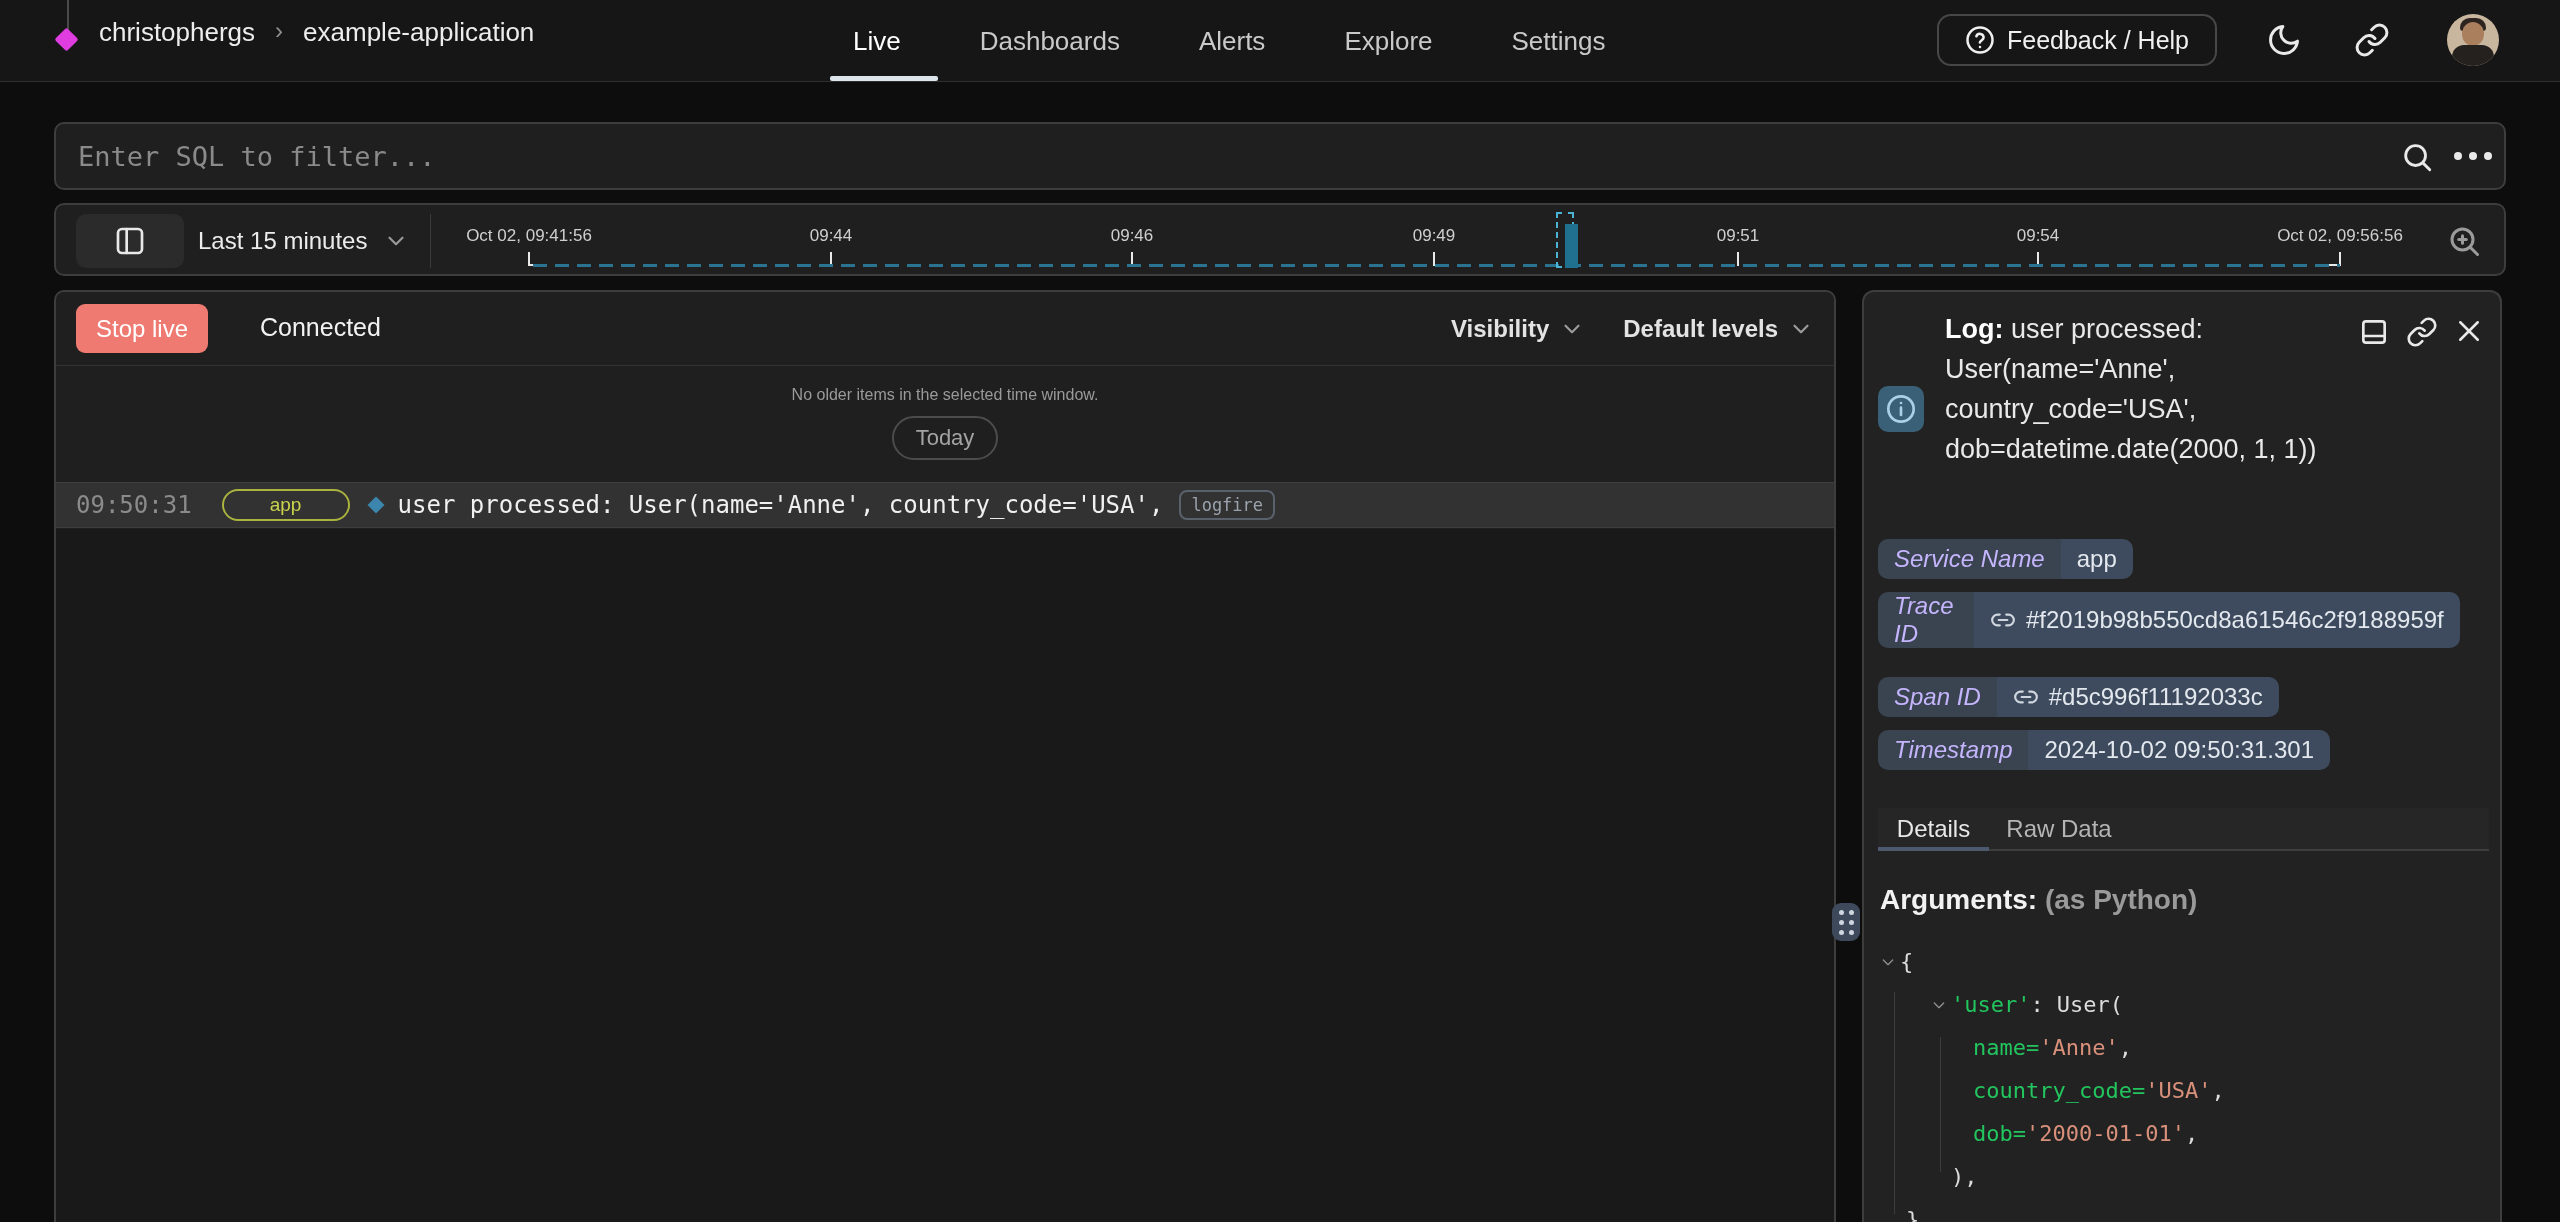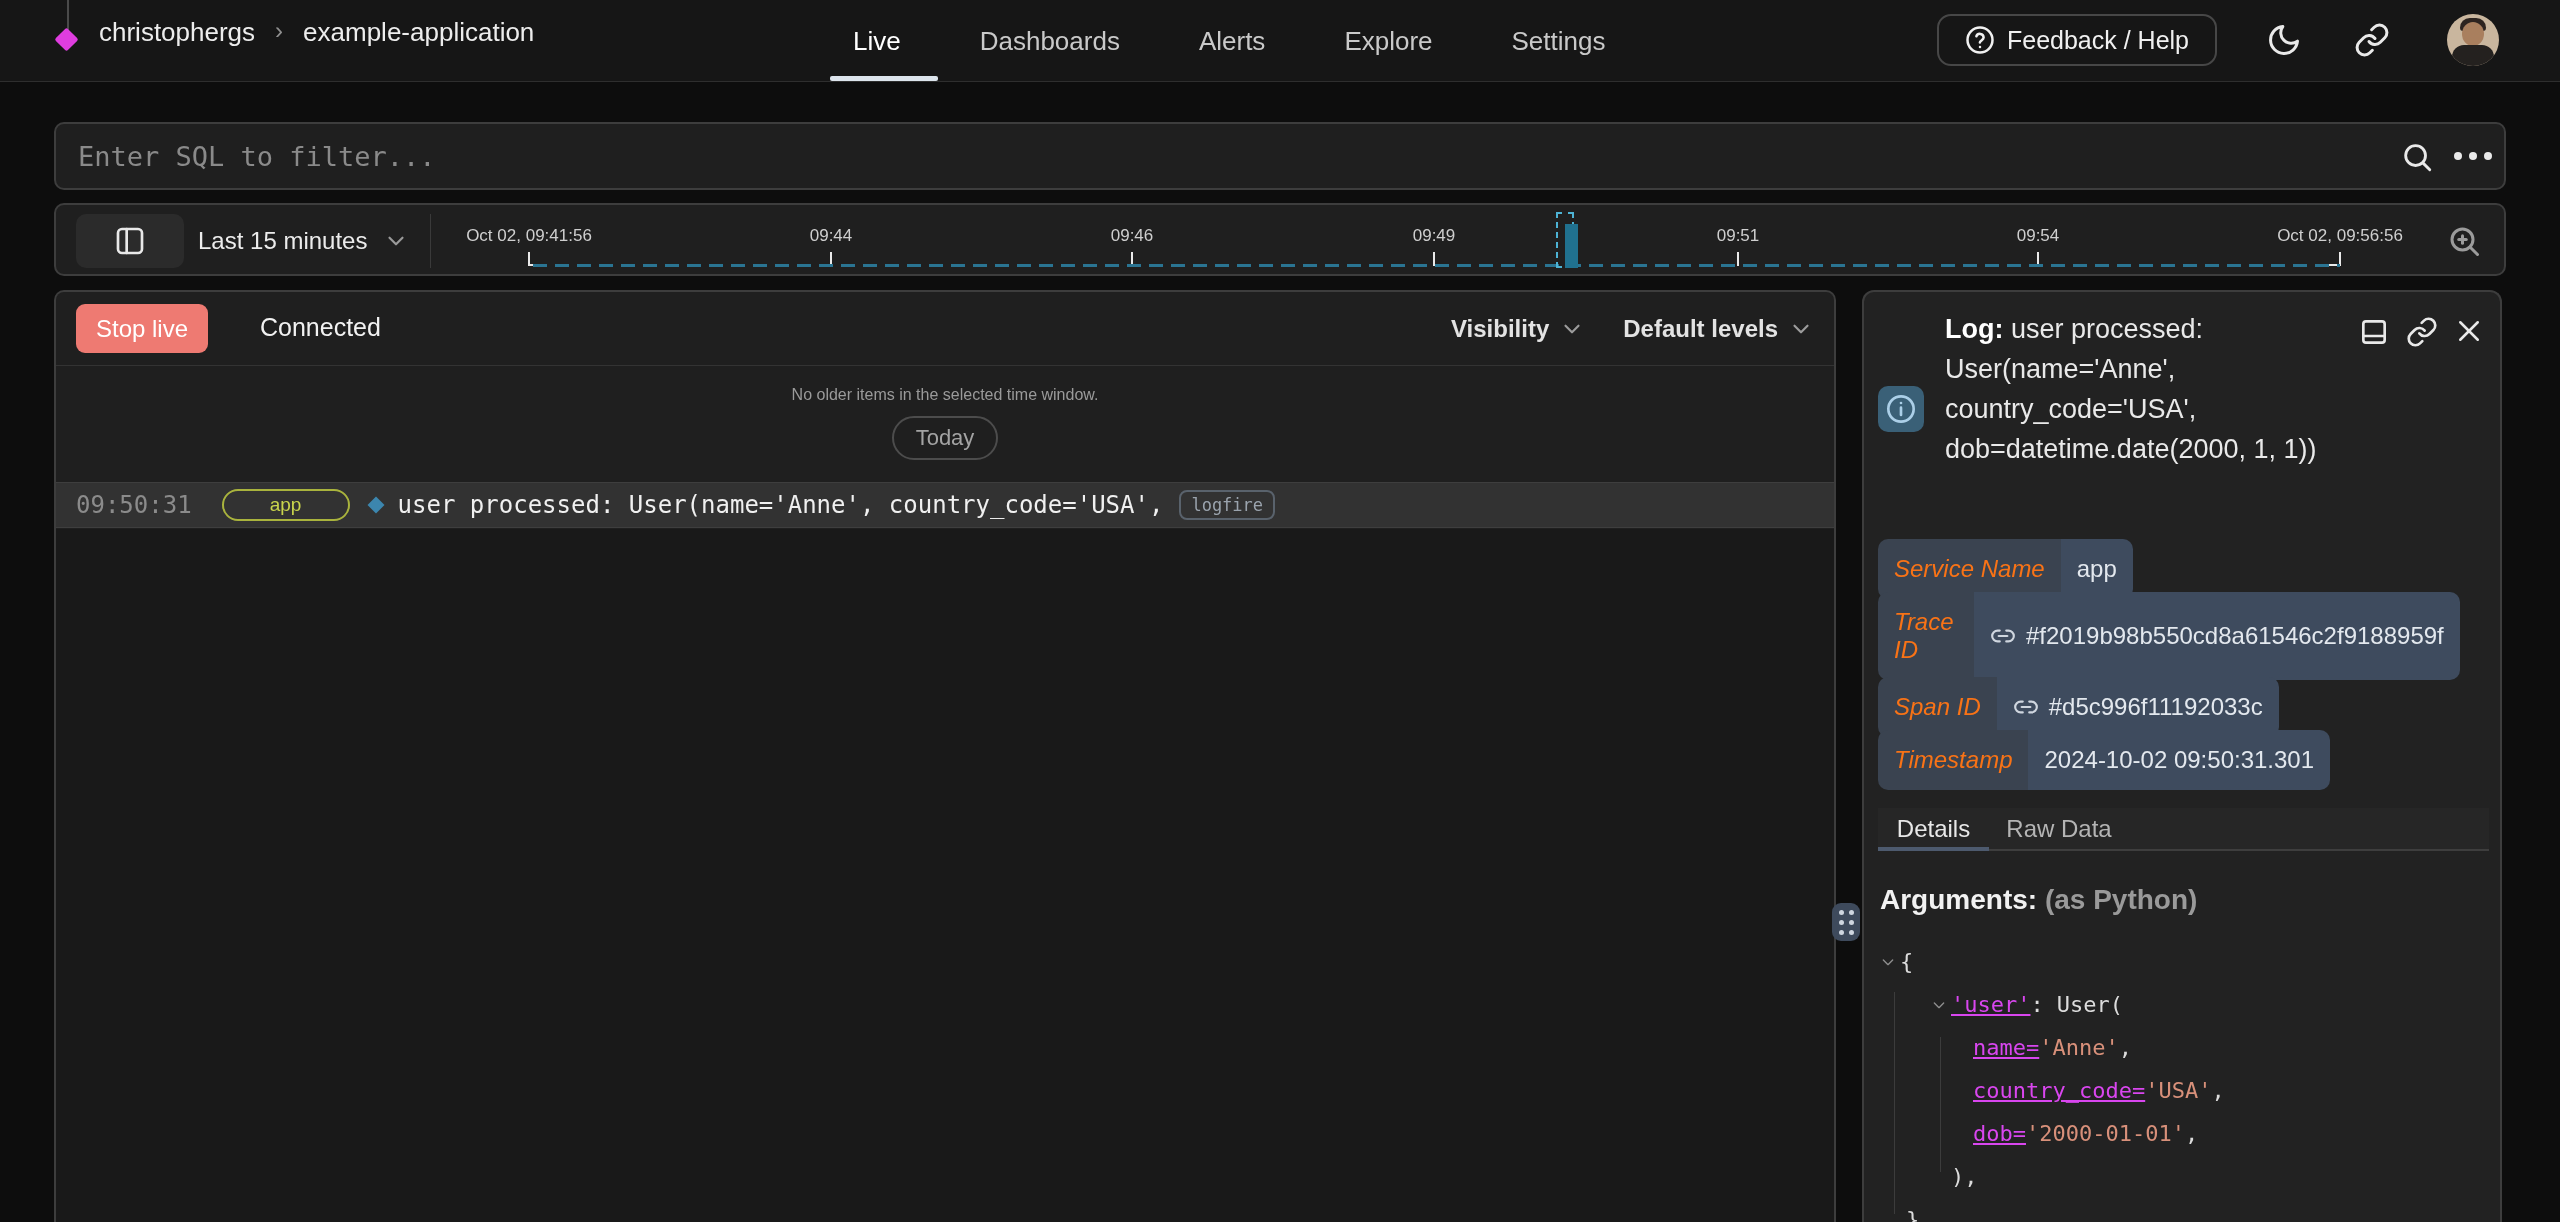--- a/index.html
+++ b/index.html
@@ -94,37 +94,37 @@
 
   
   .details-panel { left:1862px; top:290px; width:640px; height:932px; background:#222222;
     border:2px solid #3d3d3d; border-bottom:none; border-radius:12px 12px 0 0; overflow:hidden; }
   .dp-title { position:absolute; left:81px; top:17px; width:372px; font-size:27px; line-height:40px; color:#e9e9e9; }
   .dp-title b { color:#ffffff; }
   .info-badge { position:absolute; left:14px; top:94px; width:46px; height:46px; border-radius:10px; background:#3a6077;
     display:flex; align-items:center; justify-content:center; color:#abcfe8; }
   .dp-actions { position:absolute; right:16px; top:24px; display:flex; gap:16px; color:#e9e9e9; }
   .chip { position:absolute; left:14px; display:inline-flex; border-radius:10px; overflow:hidden; font-size:24px; }
-  .chip-label { background:#3a4350; color:#f97316; font-style:italic; padding:16px 16px; display:flex; align-items:center; }
+  .chip-label { background:#3a4350; color:#c4b5fd; font-style:italic; padding:0 16px; display:flex; align-items:center; }
   .chip-value { background:#3e4b5e; color:#e3e8ee; padding:6px 16px; display:flex; align-items:center; gap:10px; }
   .chip-link-icon { color:#cfd6df; flex:none; }
   .dp-tabs { position:absolute; left:14px; top:516px; width:611px; height:43px; background:#262626; border-bottom:2px solid #3e3e3e; display:flex; }
   .dp-tab { width:111px; position:relative; display:flex; align-items:center; justify-content:center; font-size:24px; color:#e8e8e8; }
   .dp-tab.inactive { width:140px; color:#b4b4b4; }
   .dp-tab.active::after { content:""; position:absolute; left:0; bottom:-2px; width:100%; height:4px; background:#4d5a6e; }
   .args-heading { position:absolute; left:16px; top:592px; font-size:28px; font-weight:bold; color:#f2f2f2; }
   .args-heading .qualifier { color:#9a9a9a; }
   .code-block { position:absolute; left:16px; top:648px; font-family:"DejaVu Sans Mono", monospace; font-size:22px; color:#dcdcdc; }
   .code-line { height:43px; display:flex; align-items:center; white-space:pre; }
   .code-chev { width:20px; color:#8f8f8f; flex:none; display:flex; align-items:center; }
   .ind1 { padding-left:51px; }
   .ind2 { padding-left:93px; }
   .ind3 { padding-left:71px; }
   .ind4 { padding-left:26px; }
-  .tok-key { color:#d946ef;text-decoration:underline; }
+  .tok-key { color:#22c55e; }
   .tok-str { color:#d8907a; }
   .tok-sep { margin-right:13px; }
   .guide { position:absolute; width:1px; background:#3c3c3c; }
   .guide1 { left:30px; top:700px; height:222px; }
   .guide2 { left:76px; top:745px; height:135px; }
 </style>
 </head>
 <body>
 
 <div class="abs topnav">

